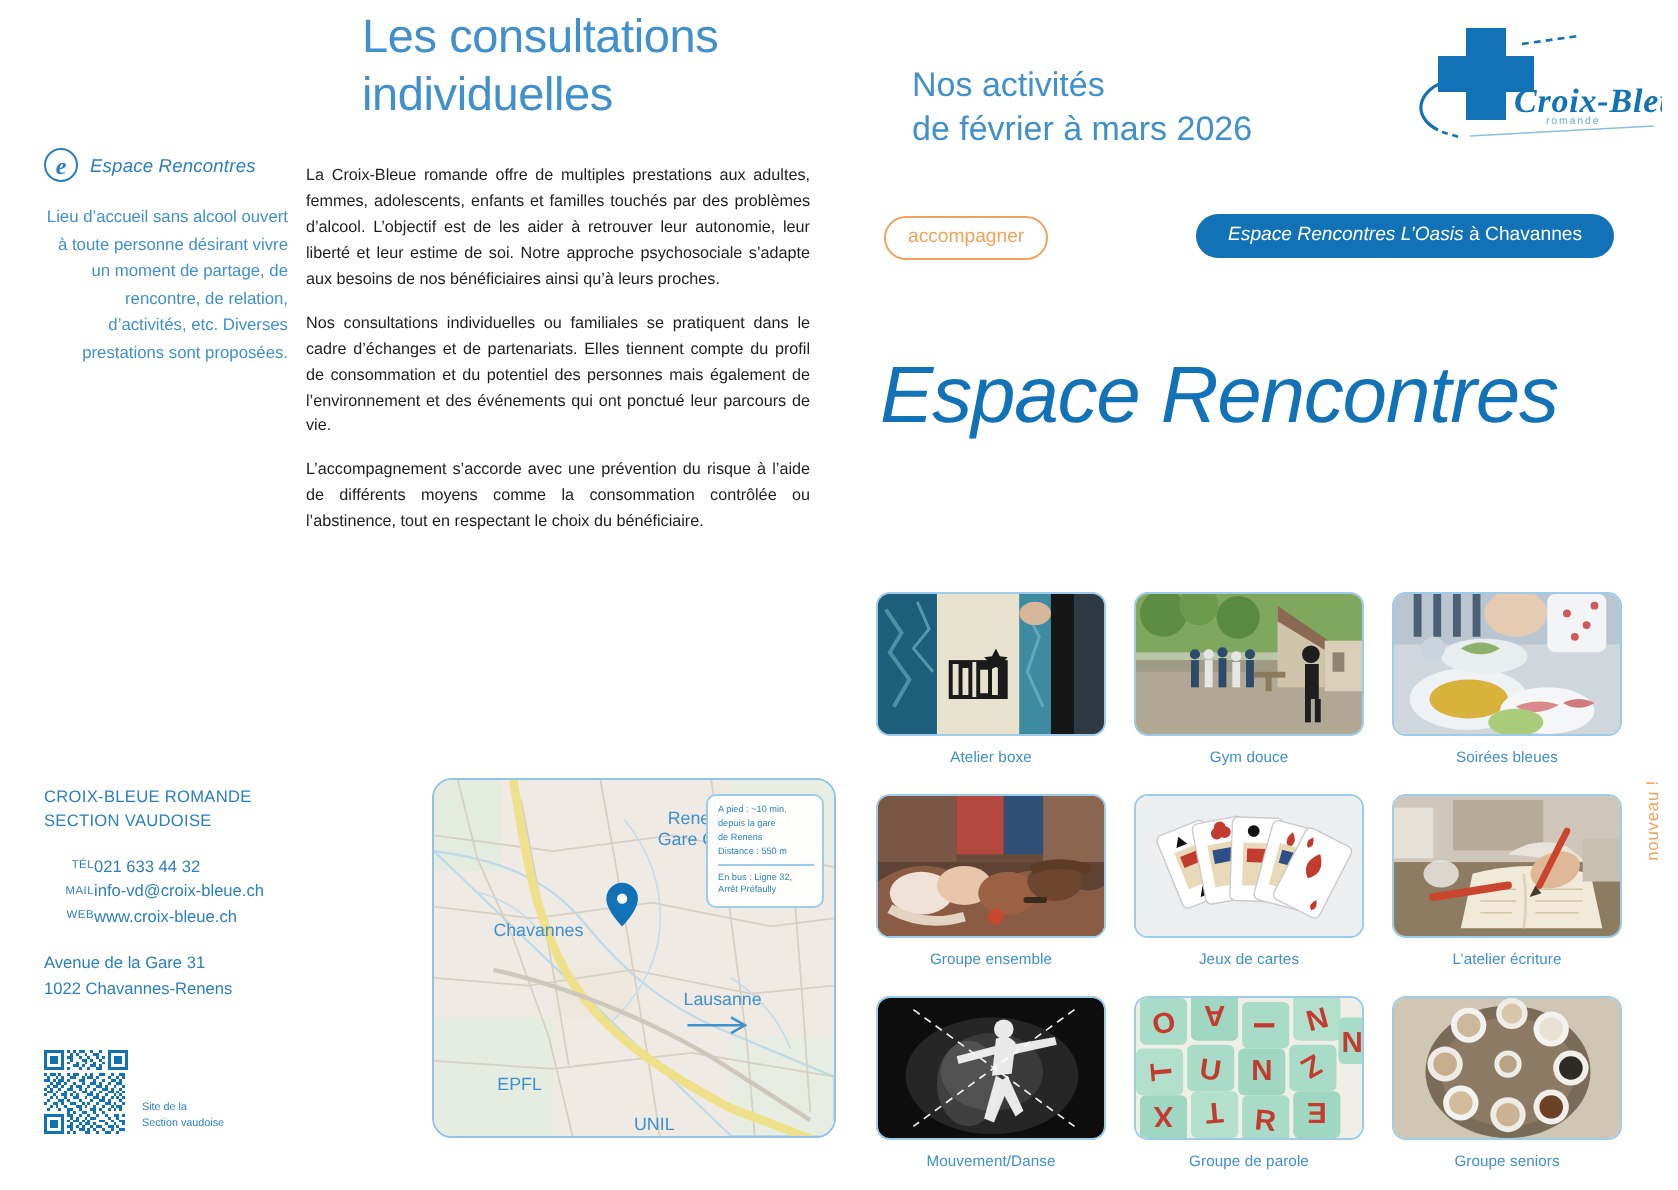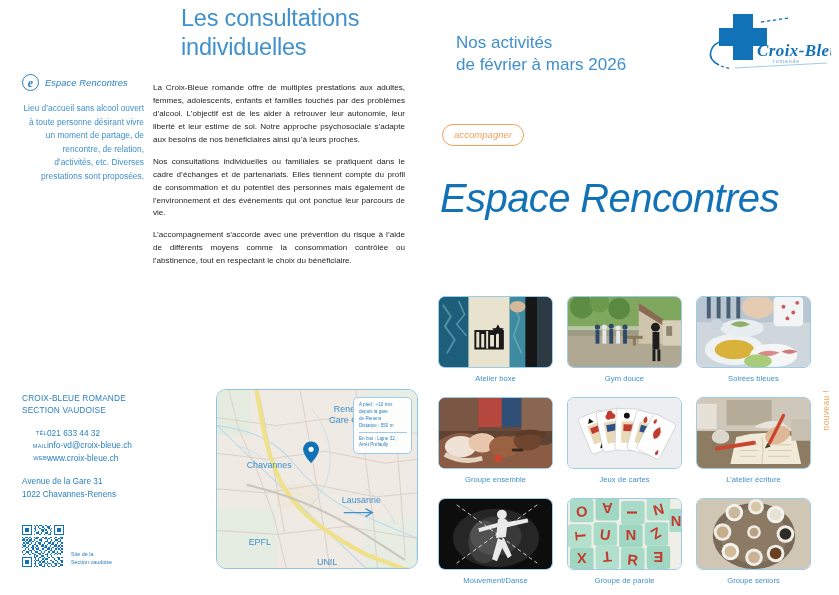--- a/index.html
+++ b/index.html
@@ -84,23 +84,23 @@
   
   #logo { position: absolute; left: 275px; top: 12px; width: 136px; height: 62px; }
   #logo svg { display: block; }
   #logo-romande {
     position: absolute; left: 78px; top: 46px; font-size: 5.3px; letter-spacing: .9px;
     color: #6aa9d6;
   }
 
   
   #pill-accompagner {
-    position: absolute; left: 22px; top: 124px;
+    position: absolute; left: 22px; top: 108px;
     border: 1.1px solid #f0a25a; border-radius: 20px;
-    padding: 4px 11px 5px; font-size: 9.6px; font-style: italic; color: #f0a25a; text-align: right;
+    padding: 4px 11px 5px; font-size: 9.6px; color: #f0a25a; text-align: right;
   }
   #pill-oasis {
     position: absolute; left: 178px; top: 107px;
     background: #1272b8; border-radius: 20px; color: #ffffff;
     padding: 5px 16px 6px; font-size: 9.6px; white-space: nowrap;
   }
   #pill-oasis .it { font-style: italic; }
 
   #hero-title {
     position: absolute; left: 20px; top: 178px;
@@ -480,20 +480,23 @@
       <path d="M26 54 L36 57" stroke="#1272b8" stroke-width="1.3" fill="none" stroke-dasharray="3 2.4"></path>
       <path d="M66 10 L94 6" stroke="#1272b8" stroke-width="1.3" fill="none" stroke-dasharray="3.4 2.6"></path>
       <path d="M40 56 L132 51" stroke="#8cbde2" stroke-width=".8" fill="none"></path>
       <text x="62" y="44" font-family="Liberation Serif, serif" font-style="italic" font-weight="bold" font-size="17" fill="#1272b8" letter-spacing=".4">Croix-Bleue</text>
     </svg>
     <div id="logo-romande">romande</div>
   </div>
 
   <div id="pill-accompagner">accompagner</div>
 
+  <div id="pill-oasis">
+    <span class="it">Espace Rencontres L’Oasis</span><span> à Chavannes</span>
+  </div>
 
   <div id="hero-title">Espace Rencontres</div>
 </div>
 
 <div id="grid">
 
   <div class="grid-row">
     <div class="cell">
       <div class="thumb">
         <svg viewBox="0 0 115 72" preserveAspectRatio="none">

